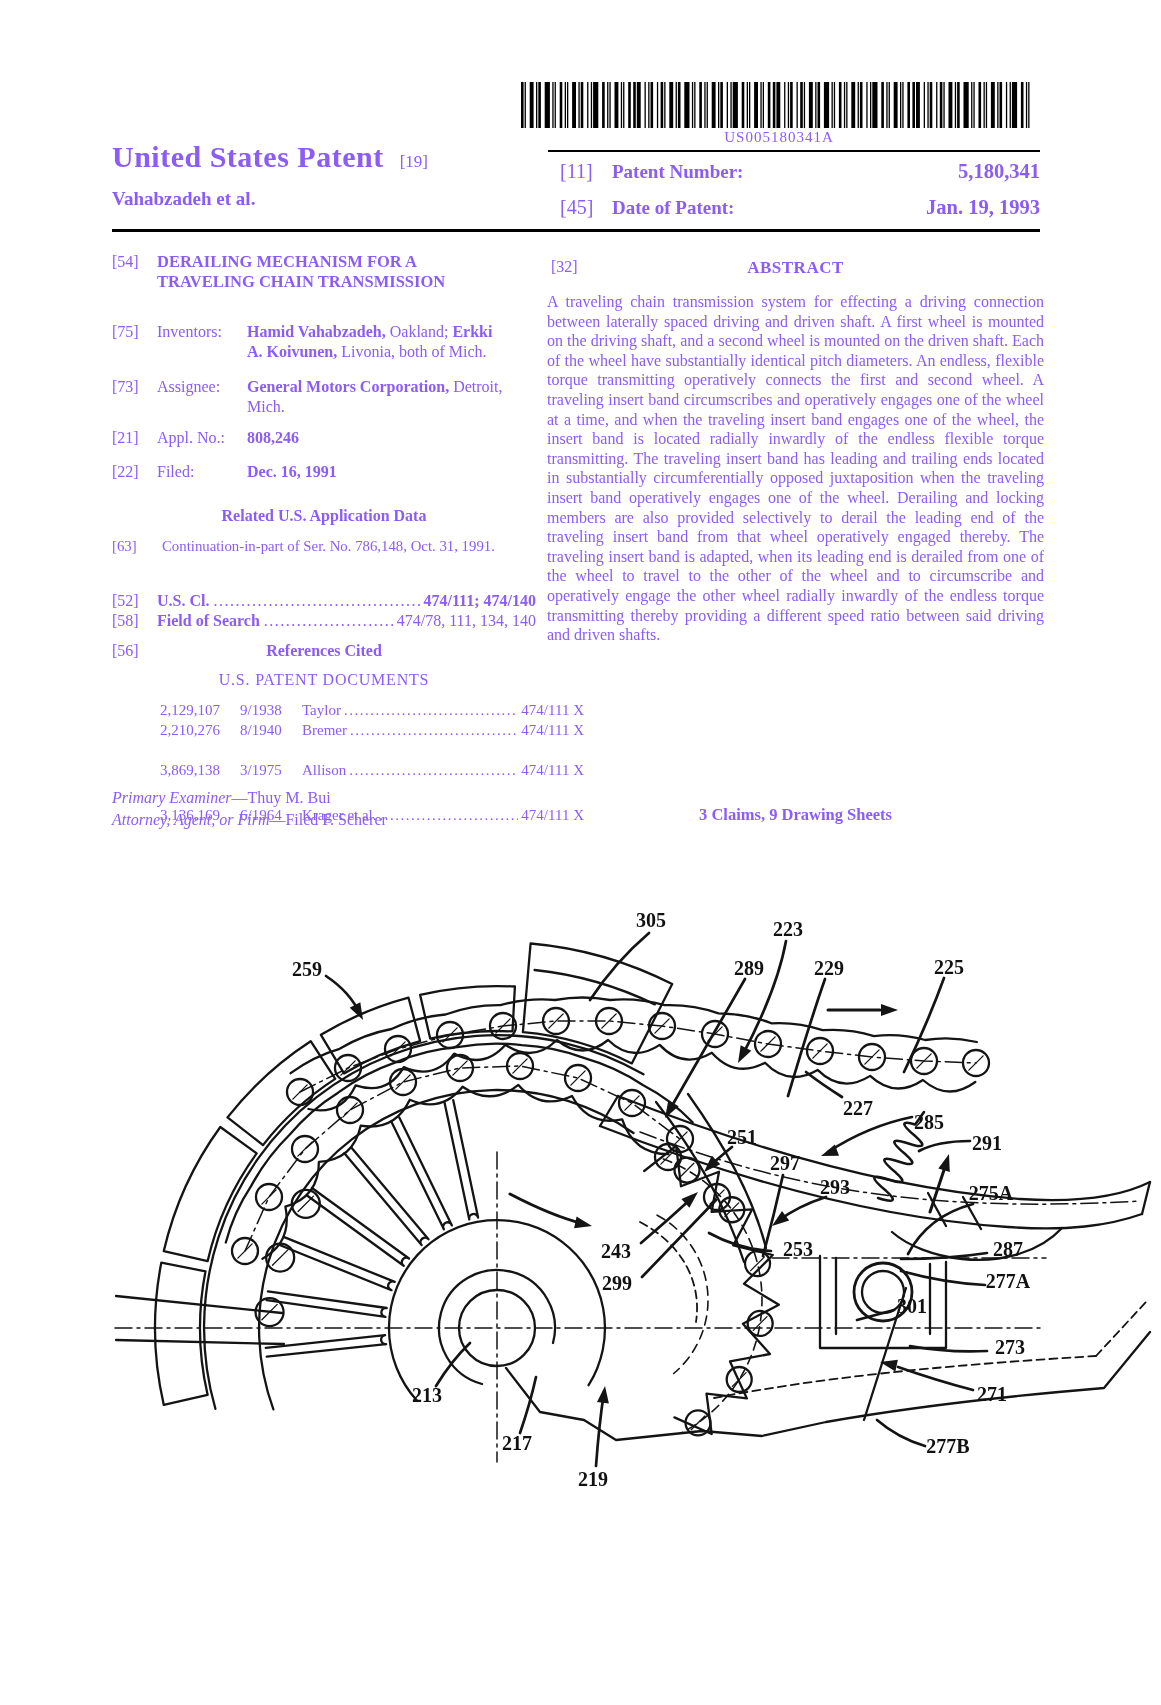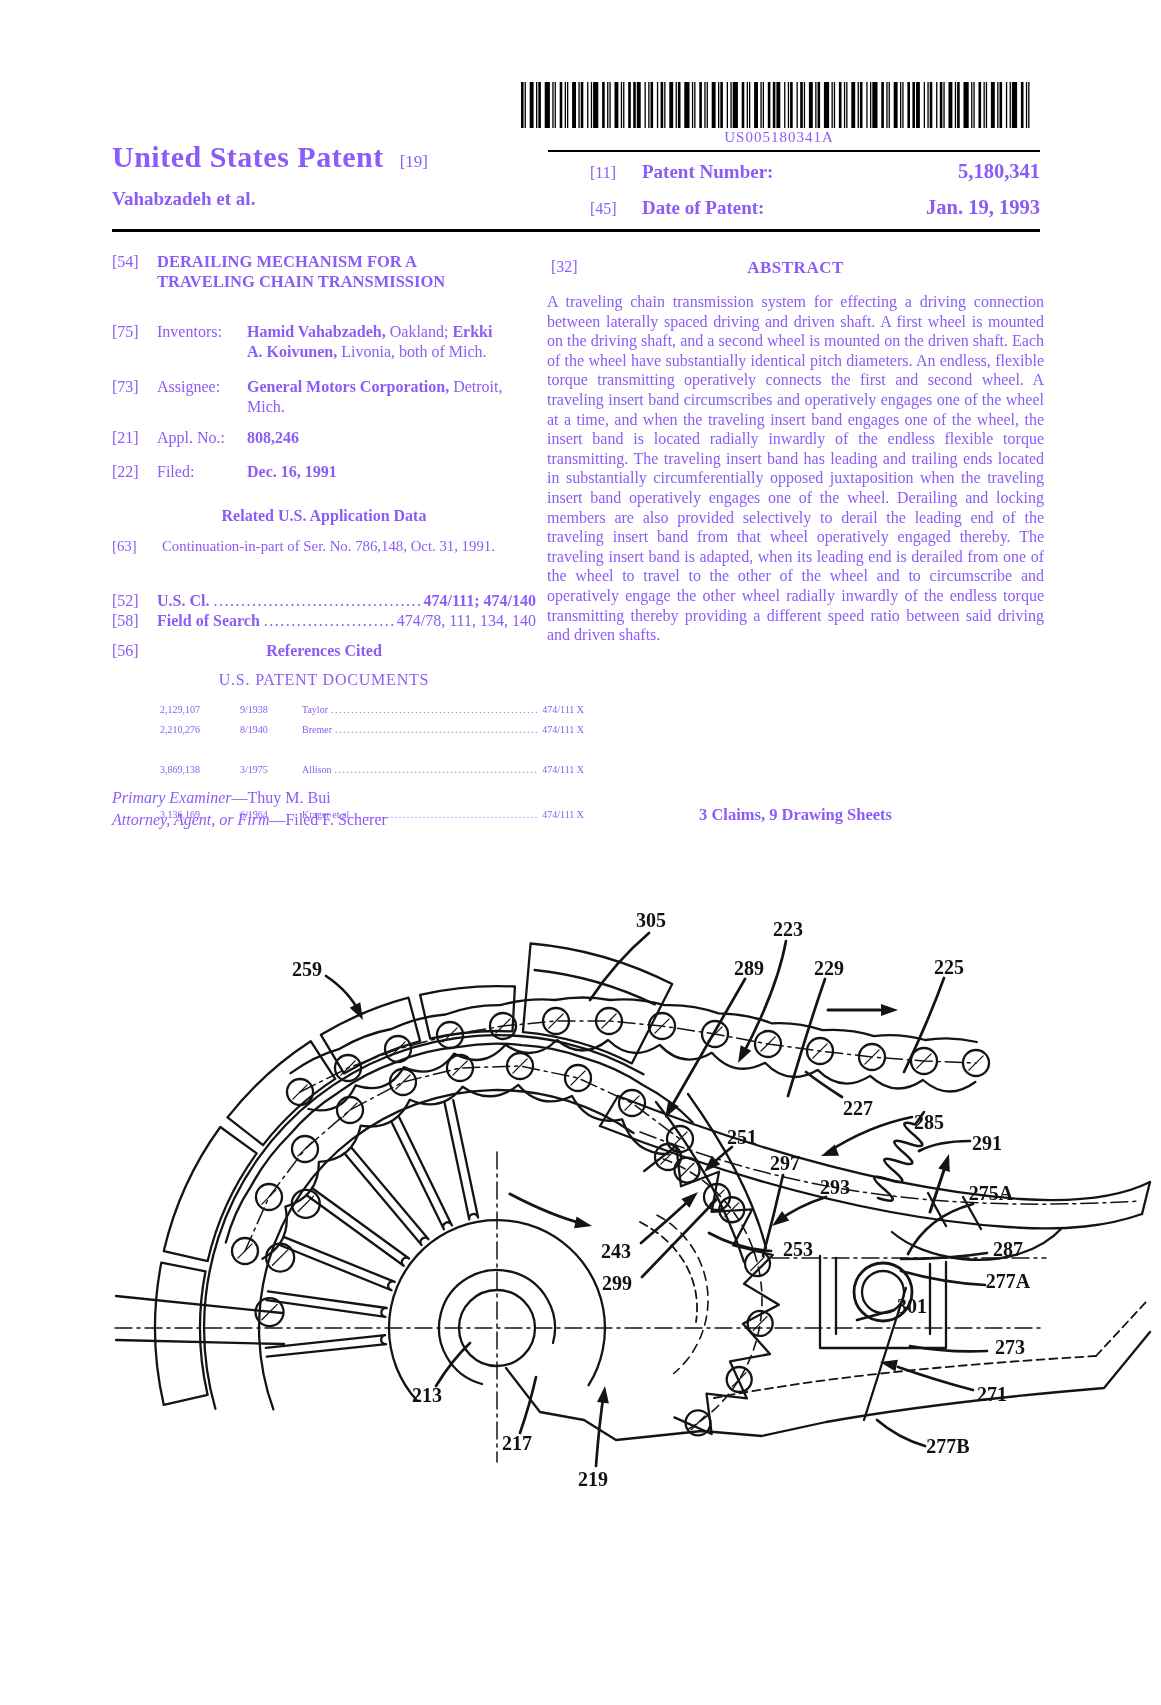--- a/index.html
+++ b/index.html
@@ -8,35 +8,35 @@
   .abs{position:absolute;}
   .b{font-weight:bold;}
   .i{font-style:italic;}
   
   .usp-title{left:112px;top:140px;font-size:30px;font-weight:bold;letter-spacing:.5px;}
   .usp-title .tag{font-size:17px;font-weight:normal;letter-spacing:0;margin-left:16px;}
   .authors{left:112px;top:188px;font-size:19px;font-weight:bold;}
   .barcode-wrap{left:519px;top:82px;width:520px;height:46px;}
   .barcode-label{left:519px;top:129px;width:520px;text-align:center;font-size:15px;letter-spacing:1px;}
   .hdr-row{left:560px;width:480px;display:flex;align-items:baseline;}
-  .hdr-row .tag{width:52px;font-size:16px;margin-left:30px;}
+  .hdr-row .tag{width:52px;font-size:20px;}
   .hdr-row .lab{font-size:19px;font-weight:bold;}
   .hdr-row .val{margin-left:auto;font-size:20.5px;font-weight:bold;}
   .rule{background:#000;}
   
   .lc{left:112px;width:424px;font-size:16px;line-height:20px;}
   .tagcol{position:absolute;left:0;top:0;}
   .ind{position:absolute;left:45px;top:0;}
   .ind2{position:absolute;left:135px;top:0;}
   .c-center{text-align:center;font-weight:bold;}
   .dotrow{display:flex;align-items:baseline;}
   .dotrow .tg{width:45px;flex:none;}
   .dots{flex:1;overflow:hidden;white-space:nowrap;margin:0 4px;}
   .dots::after{content:"..........................................................................................";letter-spacing:1.5px;}
-  .cite{display:flex;align-items:baseline;padding-left:48px;font-size:10px;line-height:20px;}
+  .cite{display:flex;align-items:baseline;padding-left:48px;font-size:15px;line-height:20px;}
   .cite .num{width:80px;flex:none;}
   .cite .dt{width:62px;flex:none;}
   .cite .dots{margin:0 3px;}
   .cite .ref{flex:none;}
   
   .rc{left:547px;width:497px;}
   .abstract{font-size:16px;line-height:19.6px;text-align:justify;}
   .claims{text-align:center;font-weight:bold;font-size:16.5px;}
   .abs-head{text-align:center;font-weight:bold;font-size:17px;letter-spacing:.5px;}
   

